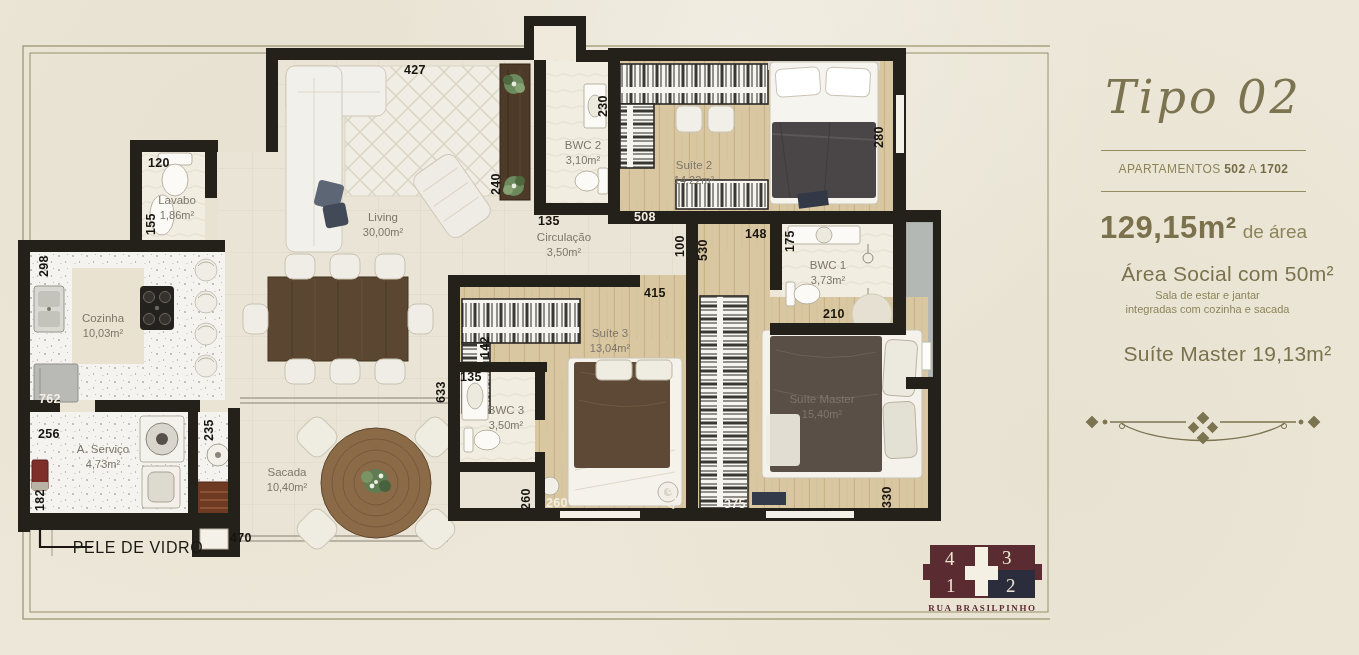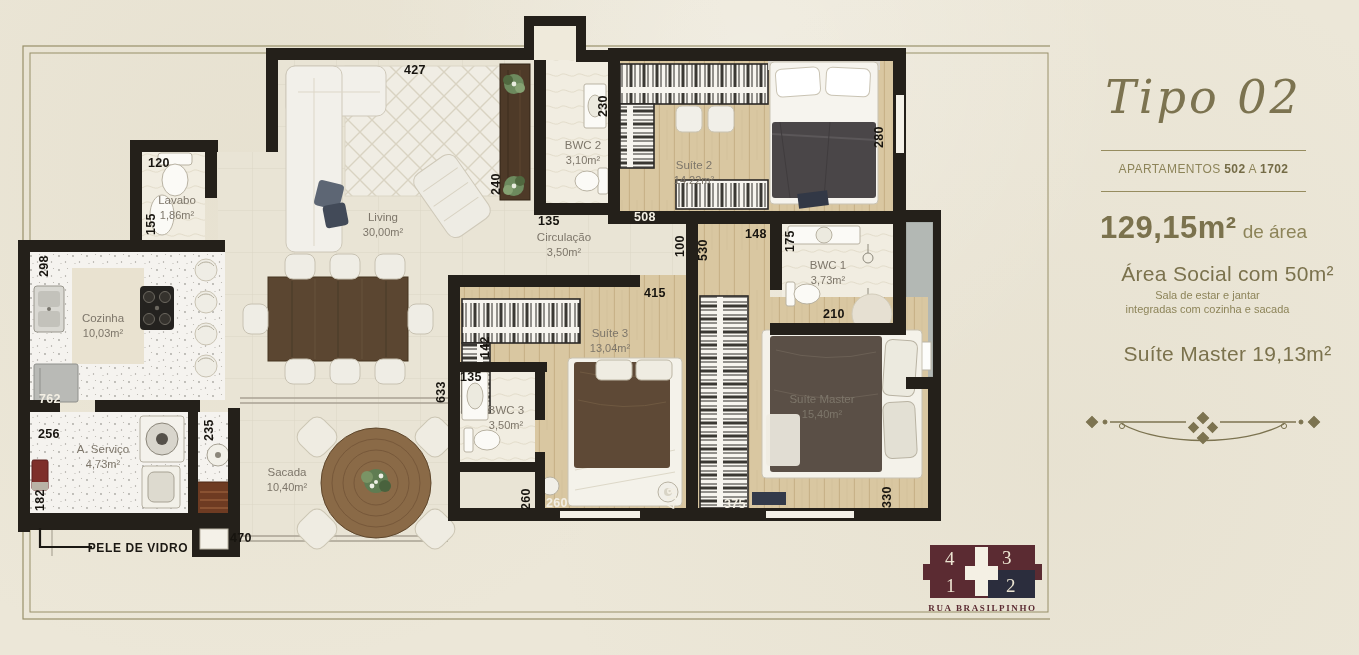--- a/index.html
+++ b/index.html
@@ -14,21 +14,21 @@
   #plan-svg{position:absolute;left:0;top:0;}
   
   #plan-labels{position:absolute;left:0;top:0;width:1050px;height:655px;pointer-events:none;}
   .room-label{position:absolute;transform:translate(-50%,-50%);text-align:center;
     color:#7d766a;font-size:11.5px;line-height:1.28;white-space:nowrap;}
   .room-label .rarea{font-size:11px;}
   .dim{position:absolute;transform:translate(-50%,-50%);font-size:12.5px;font-weight:bold;
     color:#17140f;letter-spacing:.3px;white-space:nowrap;}
   .dim.rot{transform:translate(-50%,-50%) rotate(-90deg);}
   .dim.white{color:#f3efe4;}
-  .glass-label{position:absolute;transform:translate(-50%,-50%);font-size:12px;font-weight:bold;
+  .glass-label{position:absolute;transform:translate(-50%,-50%);font-size:16px;font-weight:normal;
     letter-spacing:.6px;color:#1b1813;white-space:nowrap;}
   
   .panel{position:absolute;left:1048px;top:0;width:311px;height:655px;text-align:center;color:#877e54;}
   .p-title{position:absolute;top:70px;left:0;width:100%;
     font-family:"DejaVu Serif",serif;font-style:italic;font-size:46px;color:#7c7350;letter-spacing:3px;}
   .p-rule{position:absolute;left:53px;width:205px;border-top:1px solid #968c5f;}
   .p-rule1{top:150px;} .p-rule2{top:191px;}
   .p-apts{position:absolute;top:162px;left:0;width:100%;font-size:12px;letter-spacing:.4px;color:#8d8459;}
   .p-apts b{color:#746b46;}
   .p-area{position:absolute;top:210px;left:0;width:100%;color:#7b724d;}

